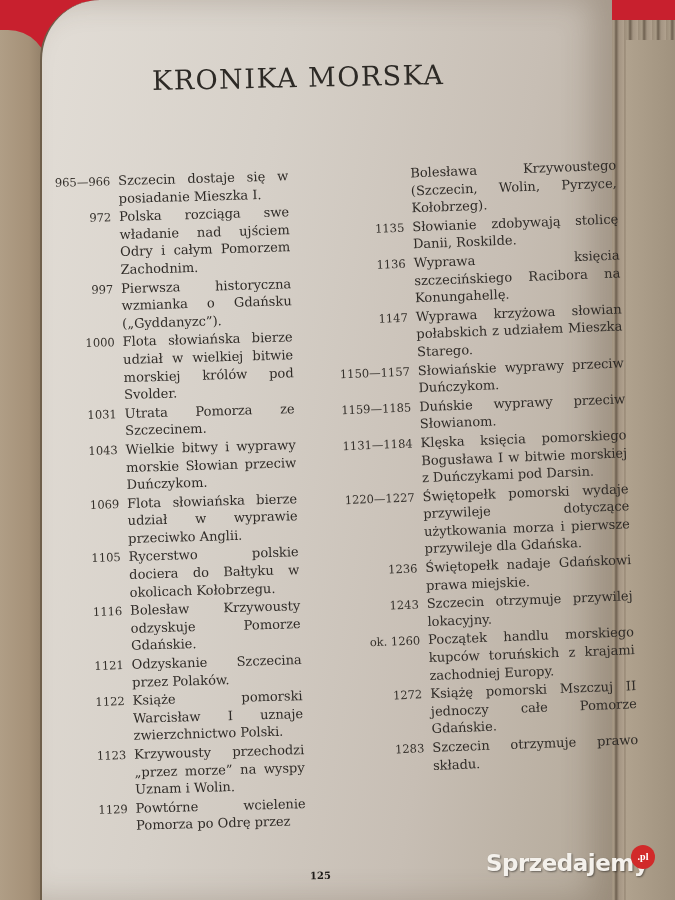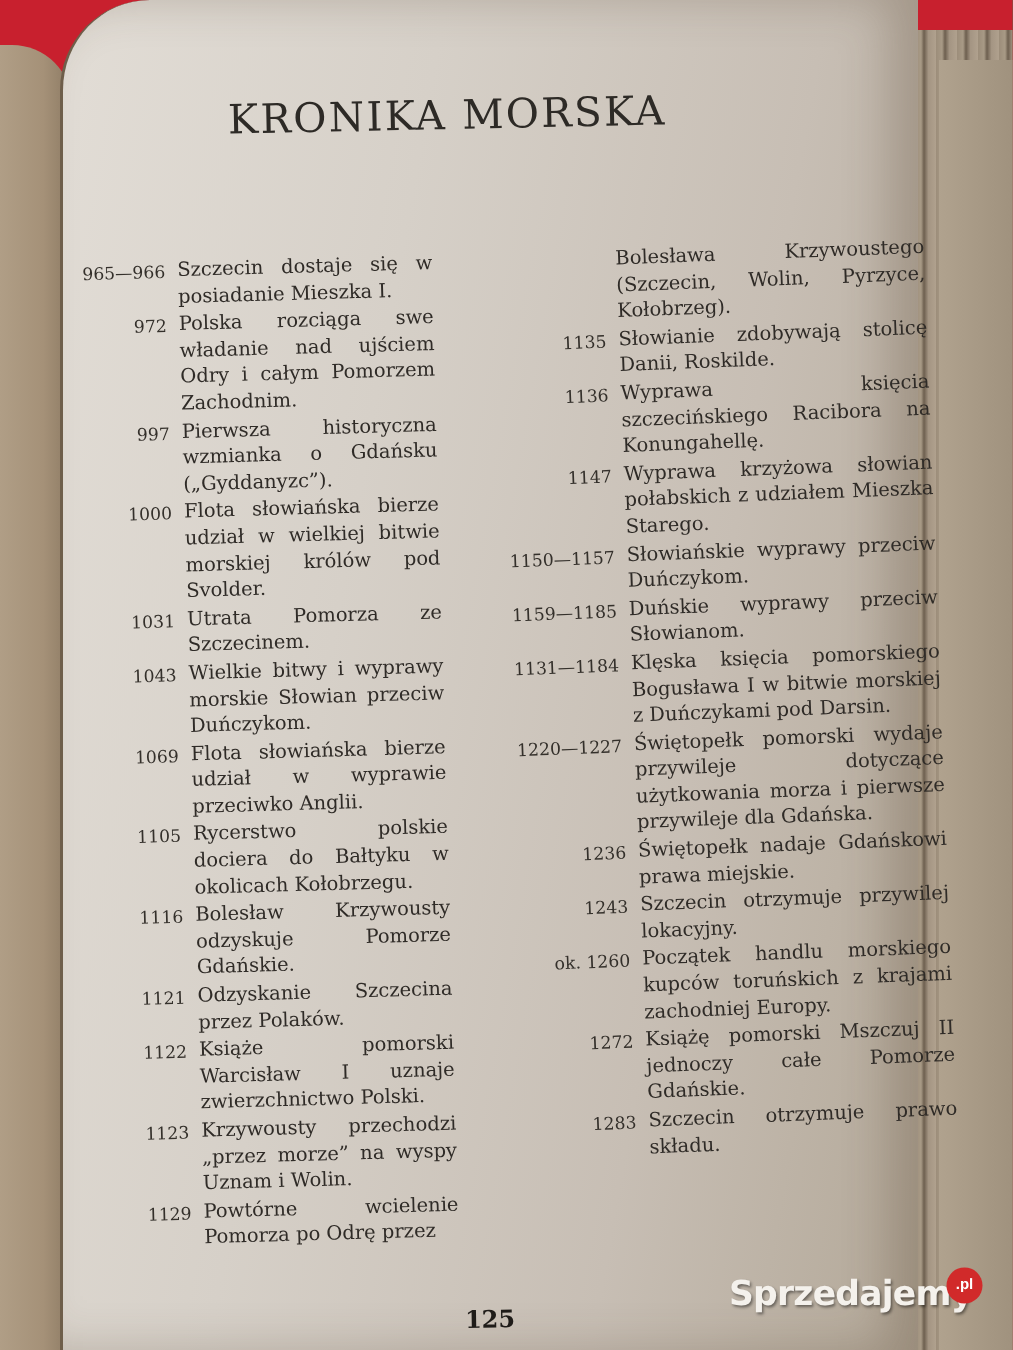--- a/index.html
+++ b/index.html
@@ -42,32 +42,32 @@
     .entry .year {
       flex: 0 0 auto; text-align: right; font-size: 11.5px; padding-right: 8px; padding-top: 1px;
       color: #34302b;
     }
     .col-left .entry .year { width: 62px; }
     .col-right .entry .year { width: 86px; }
     .entry .text { flex: 1 1 auto; text-align: justify; }
     .col-left .entry .text { width: 168px; }
     .col-right .entry .text { width: 172px; }
     .page-number {
-      position: absolute; left: 310px; top: 870px; font-weight: bold; font-size: 16px; color: #1f1c19;
+      position: absolute; left: 310px; top: 870px; font-weight: bold; font-size: 10px; color: #1f1c19;
       transform: rotate(-1deg);
     }
     .watermark {
       position: absolute; left: 486px; top: 850px;
       font-family: "DejaVu Sans", sans-serif; font-weight: bold; font-size: 23px;
       color: #f4f1ec; letter-spacing: -0.5px;
       text-shadow: 1px 1px 2px rgba(0,0,0,0.45);
     }
     .watermark-badge {
       position: absolute; left: 631px; top: 845px; width: 24px; height: 24px; border-radius: 50%;
-      background: #d12a2a; color: #fff; font-family: Liberation Sans, sans-serif; font-weight: bold;
+      background: #d12a2a; color: #fff; font-family: Liberation Serif, serif; font-weight: bold;
       font-size: 10px; line-height: 24px; text-align: center;
     }
   </style>
 </head>
 <body>
 
 <div class="left-page-edge"></div>
 <div class="page-stack">
     <div class="gap"></div>
   </div>

